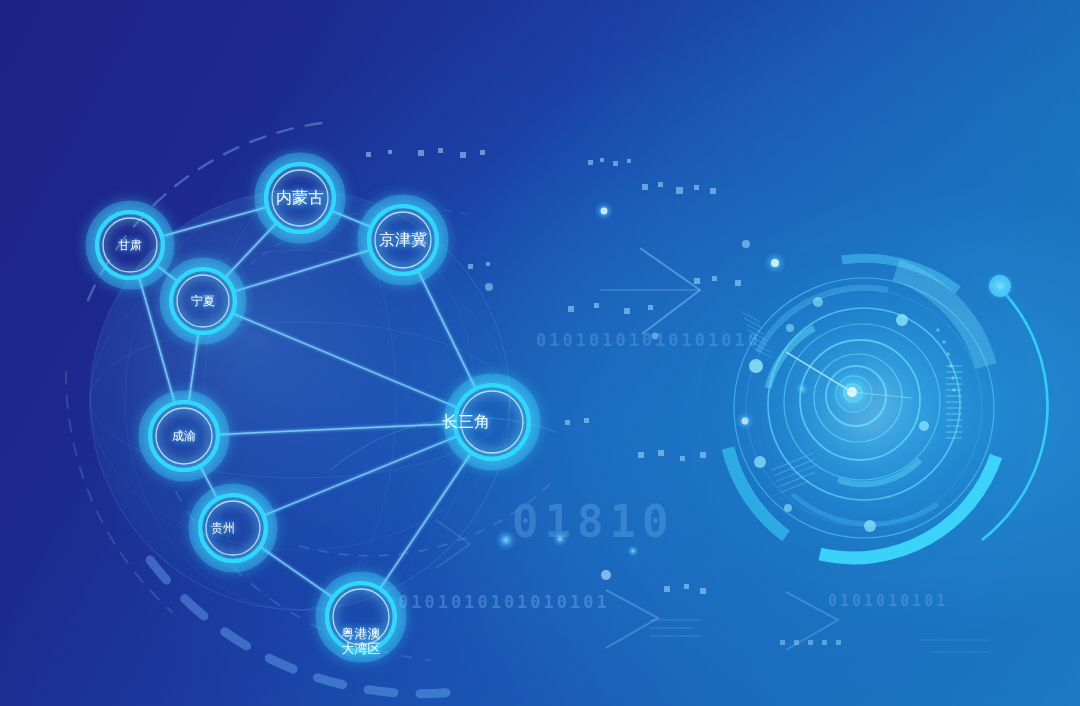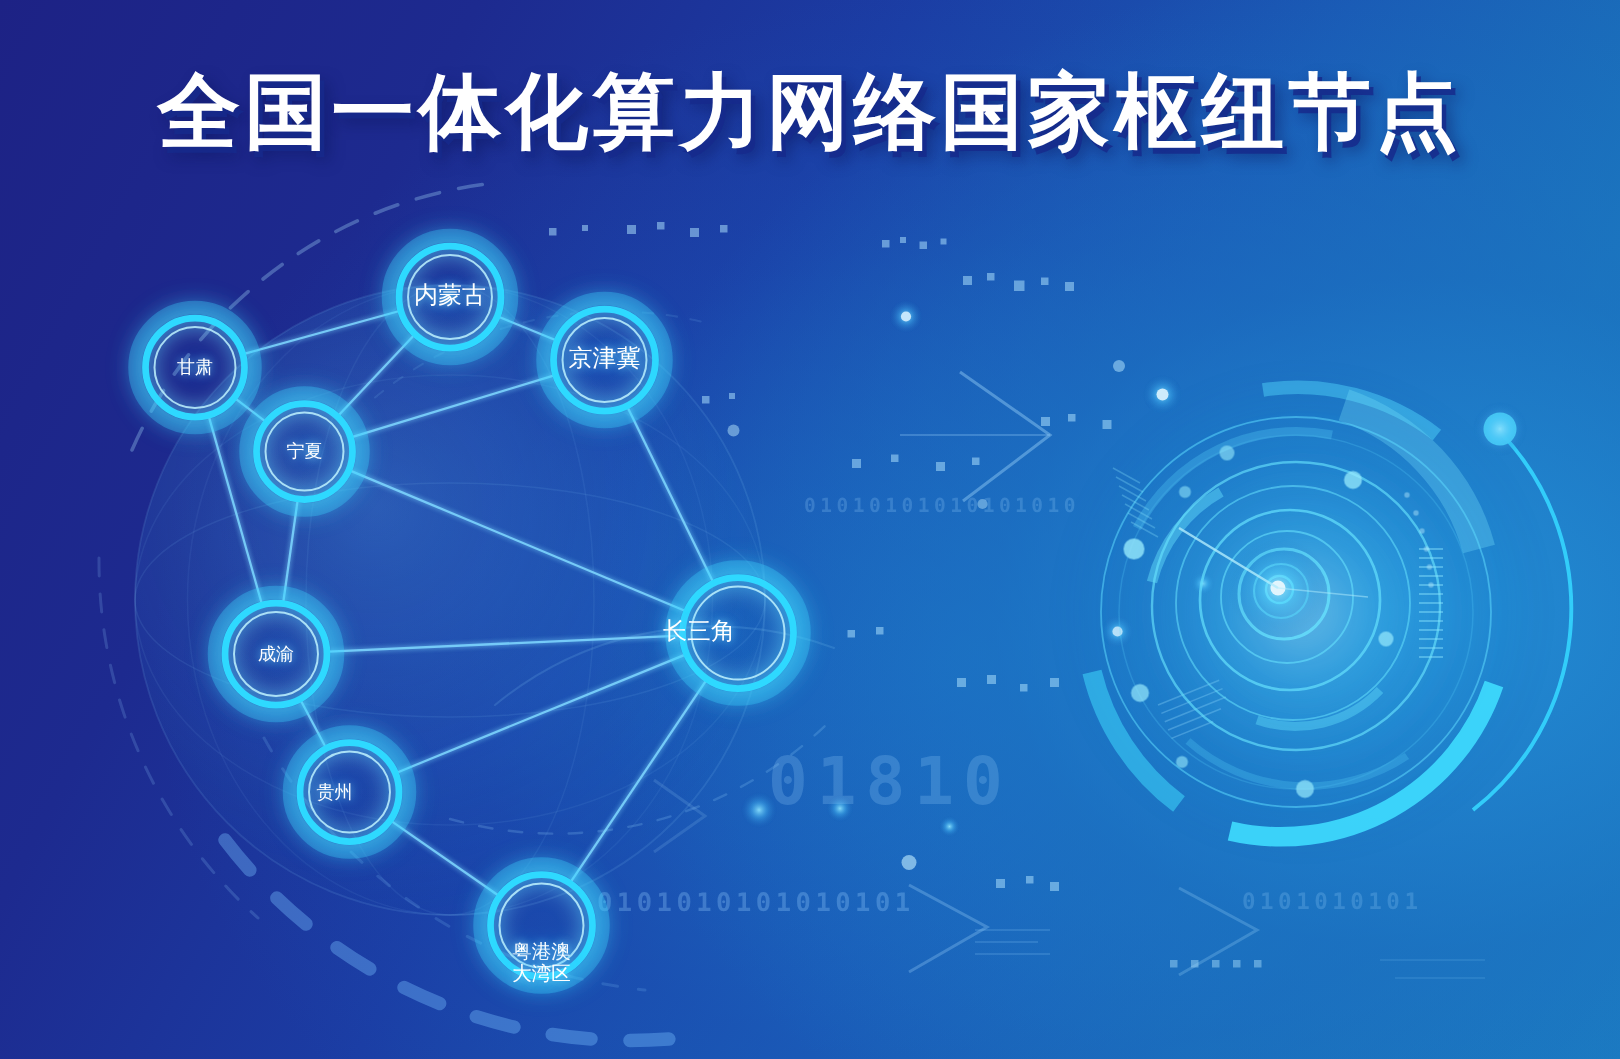--- a/index.html
+++ b/index.html
@@ -242,27 +242,26 @@
         <rect x="780" y="640" width="5" height="5"></rect>
           <rect x="794" y="640" width="5" height="5"></rect>
         <rect x="808" y="640" width="5" height="5"></rect>
           <rect x="822" y="640" width="5" height="5"></rect>
         <rect x="836" y="640" width="5" height="5"></rect>
       </g>
     </g>
   </svg>
 
   <div>
-    <div class="bincode dotted" style="left:536px;top:330px;font-size:13px;letter-spacing:3px;">01010101010101010</div>
+    <div class="bincode dotted" style="left:536px;top:330px;font-size:17px;letter-spacing:3px;">01010101010101010</div>
     <div class="bincode dotted" style="left:512px;top:496px;font-size:44px;letter-spacing:6px;">01810</div>
     <div class="bincode" style="left:398px;top:592px;font-size:17px;letter-spacing:3px;text-align:center;">0101010101010101</div>
     <div class="bincode dotted" style="left:828px;top:592px;font-size:15px;letter-spacing:3px;">0101010101</div>
   </div>
 
-  <div class="title">全国一体化算力网络国家枢纽节点</div>
 
   <svg class="layer" id="net" viewBox="0 0 1080 706">
     <defs>
       <filter id="fNodeGlow" x="-120%" y="-120%" width="340%" height="340%">
         <feGaussianBlur stdDeviation="7" result="b"></feGaussianBlur>
         <feMerge>
             <feMergeNode in="b"></feMergeNode>
             <feMergeNode in="SourceGraphic"></feMergeNode>
           </feMerge>
       </filter>

